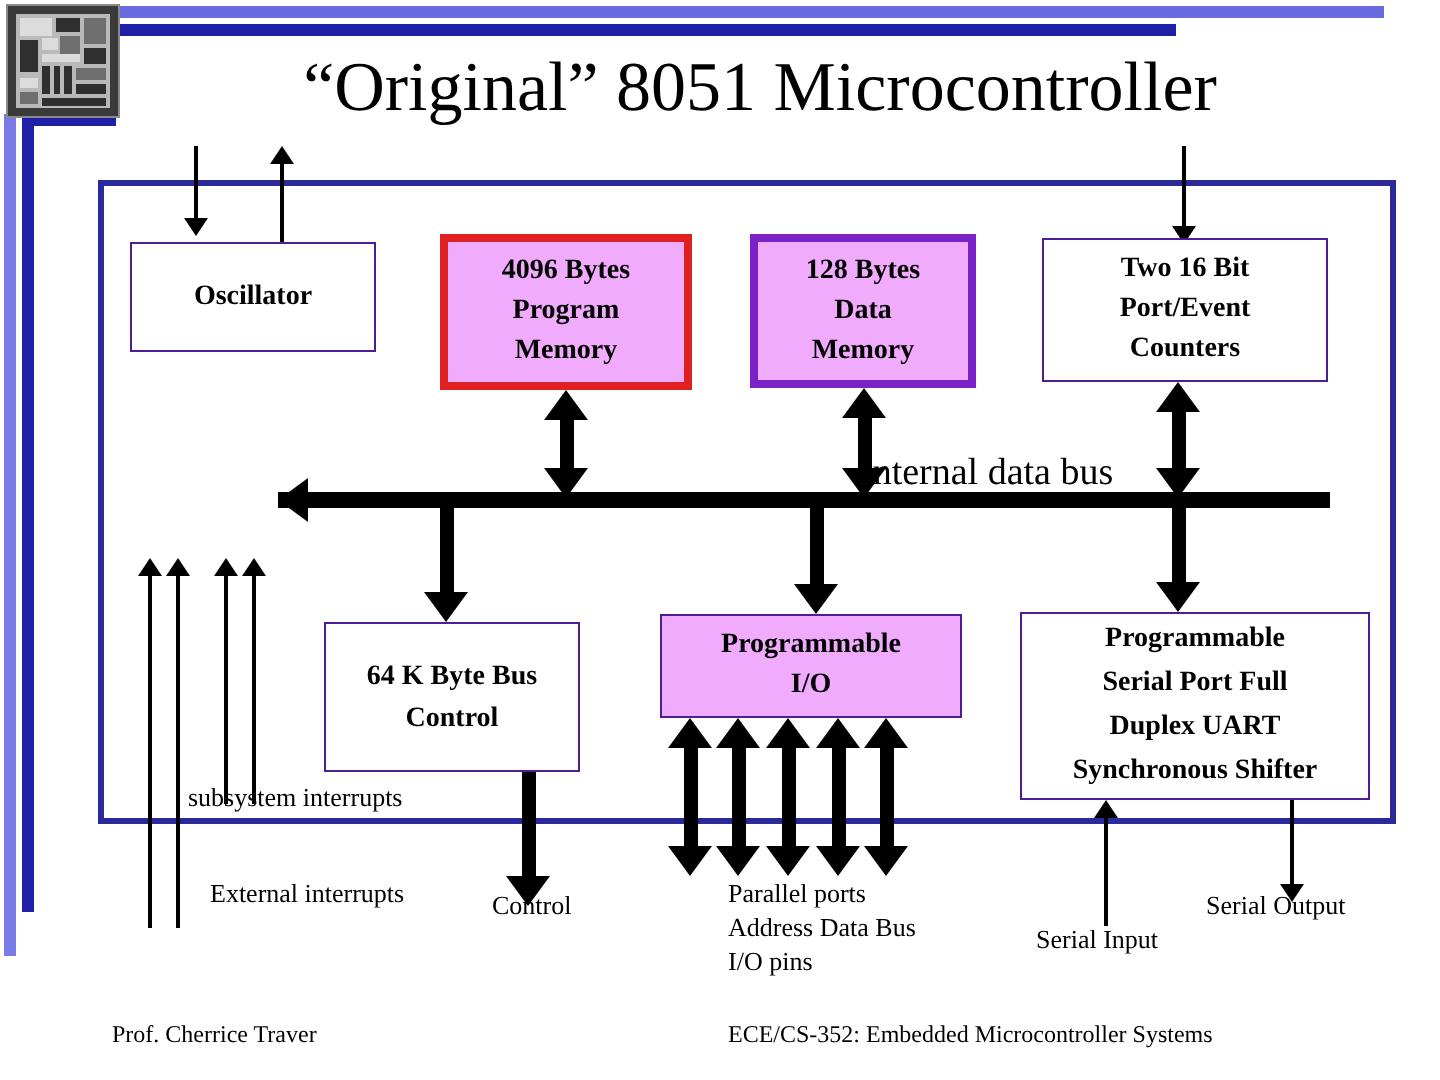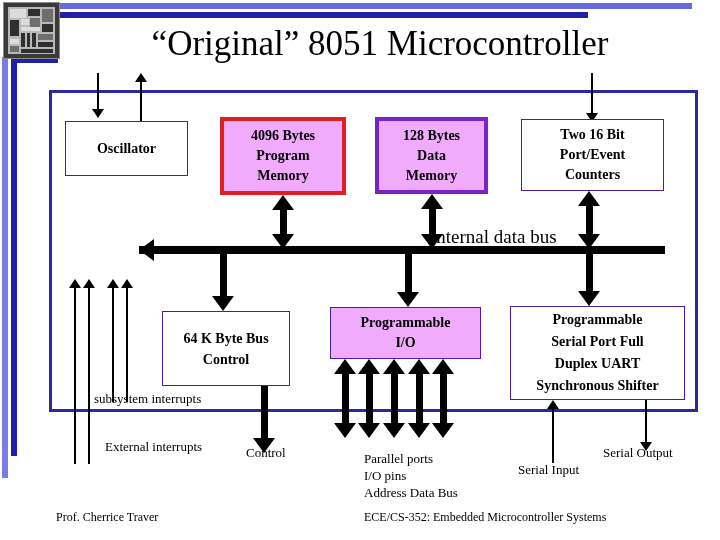--- a/index.html
+++ b/index.html
@@ -103,21 +103,21 @@
 
   
   .annot{
     position:absolute;
     font-family:"Liberation Serif", serif;
     font-size:13px;line-height:17px;color:#000;white-space:nowrap;
   }
   .a-subsys  {left:94px; top:390px;}
   .a-extint  {left:105px;top:438px;}
   .a-control {left:246px;top:444px;}
-  .a-par     {left:364px;top:438px;margin-top:12px;}
+  .a-par     {left:364px;top:438px;}
   .a-sin     {left:518px;top:461px;}
   .a-sout    {left:603px;top:444px;}
 
   
   .footer-left{
     position:absolute;left:56px;top:510px;
     font-family:"Liberation Serif", serif;
     font-size:12px;color:#000;white-space:nowrap;
   }
   .footer-right{
@@ -312,22 +312,22 @@
   <div class="ar thin" style="left:640px;top:400px;">
     <div class="shaft" style="left:5px;top:0;height:45px;"></div>
     <div class="head down" style="left:0;top:42px;"></div>
   </div>
 
   <div class="annot a-subsys">subsystem interrupts</div>
   <div class="annot a-extint">External interrupts</div>
   <div class="annot a-control">Control</div>
   <div class="annot a-par">
     <div>Parallel ports</div>
+    <div>Address Data Bus</div>
     <div>I/O pins</div>
-    <div>Address Data Bus</div>
   </div>
   <div class="annot a-sin">Serial Input</div>
   <div class="annot a-sout">Serial Output</div>
 
   <div class="footer-left">Prof. Cherrice Traver</div>
   <div class="footer-right">ECE/CS-352: Embedded Microcontroller Systems</div>
 
 </div>
 
 </body></html>

